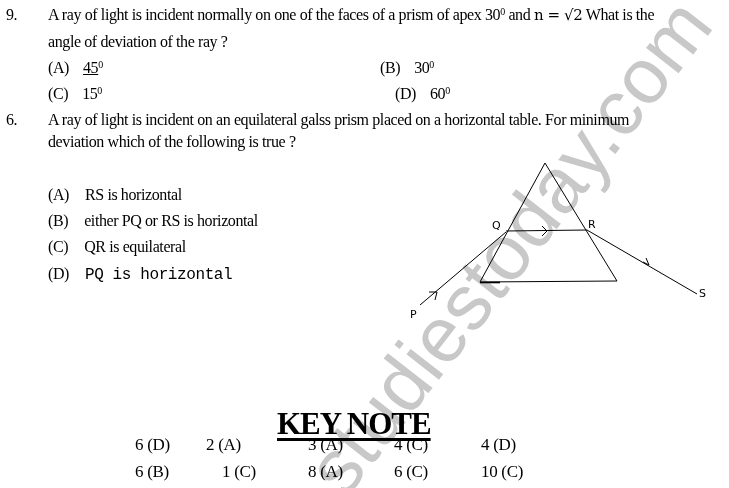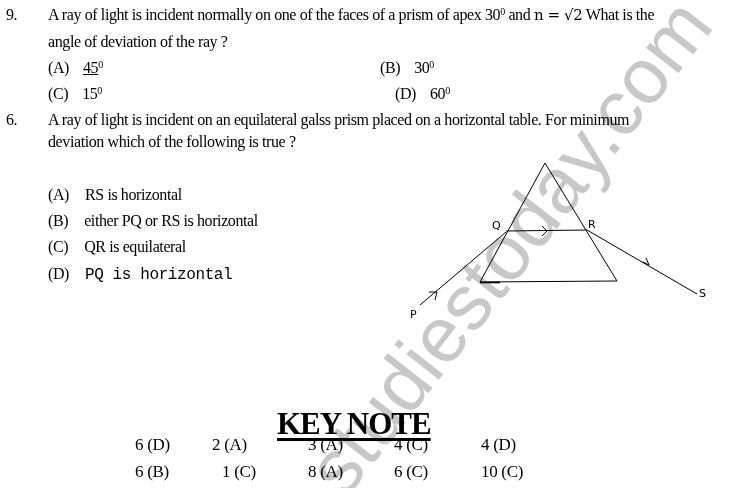--- a/index.html
+++ b/index.html
@@ -82,21 +82,21 @@
       <text x="10" y="168">P</text>
       <text x="299" y="147">S</text>
     </g>
   </svg>
 </div>
 
 <div>
   <span class="abs key-title" style="left:277px;top:366px;">KEY NOTE</span>
 
   <span class="abs ans" style="left:135px;top:435px;">6 (D)</span>
-  <span class="abs ans" style="left:212px;top:435px;">2 (A)</span>
+  <span class="abs ans" style="left:206px;top:435px;">2 (A)</span>
   <span class="abs ans" style="left:308px;top:435px;">3 (A)</span>
   <span class="abs ans" style="left:394px;top:435px;">4 (C)</span>
   <span class="abs ans" style="left:481px;top:435px;">4 (D)</span>
 
   <span class="abs ans" style="left:135px;top:462px;">6 (B)</span>
   <span class="abs ans" style="left:222px;top:462px;">1 (C)</span>
   <span class="abs ans" style="left:308px;top:462px;">8 (A)</span>
   <span class="abs ans" style="left:394px;top:462px;">6 (C)</span>
   <span class="abs ans" style="left:481px;top:462px;">10 (C)</span>
 </div>

